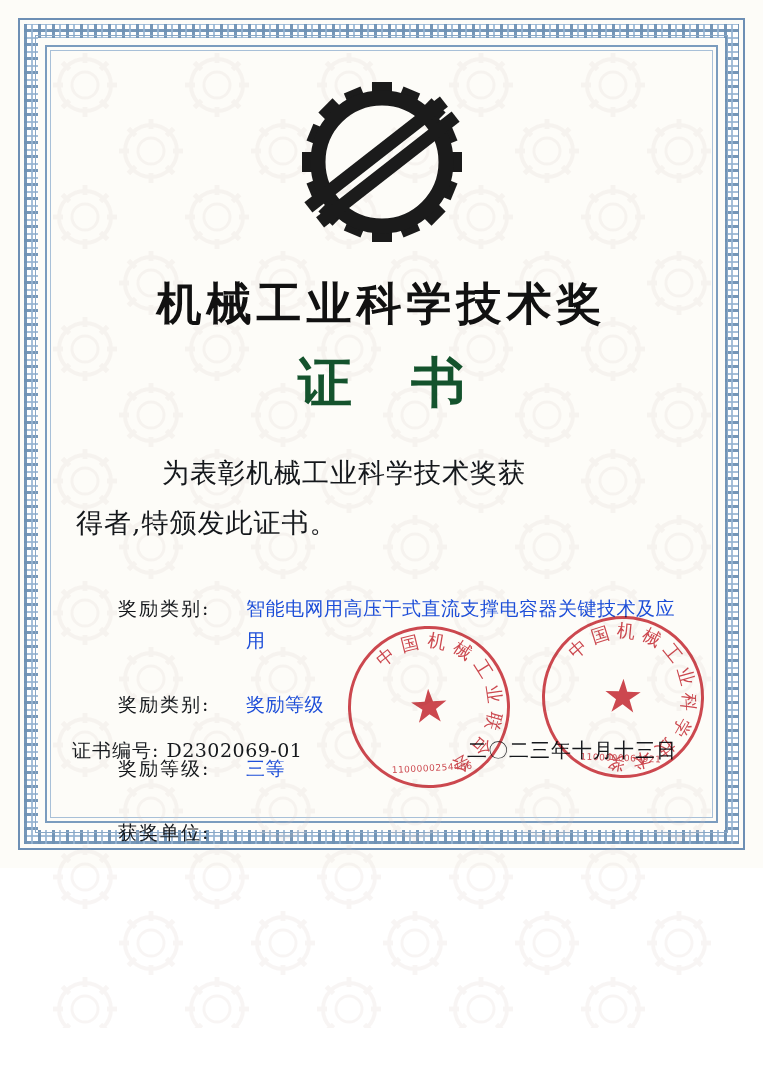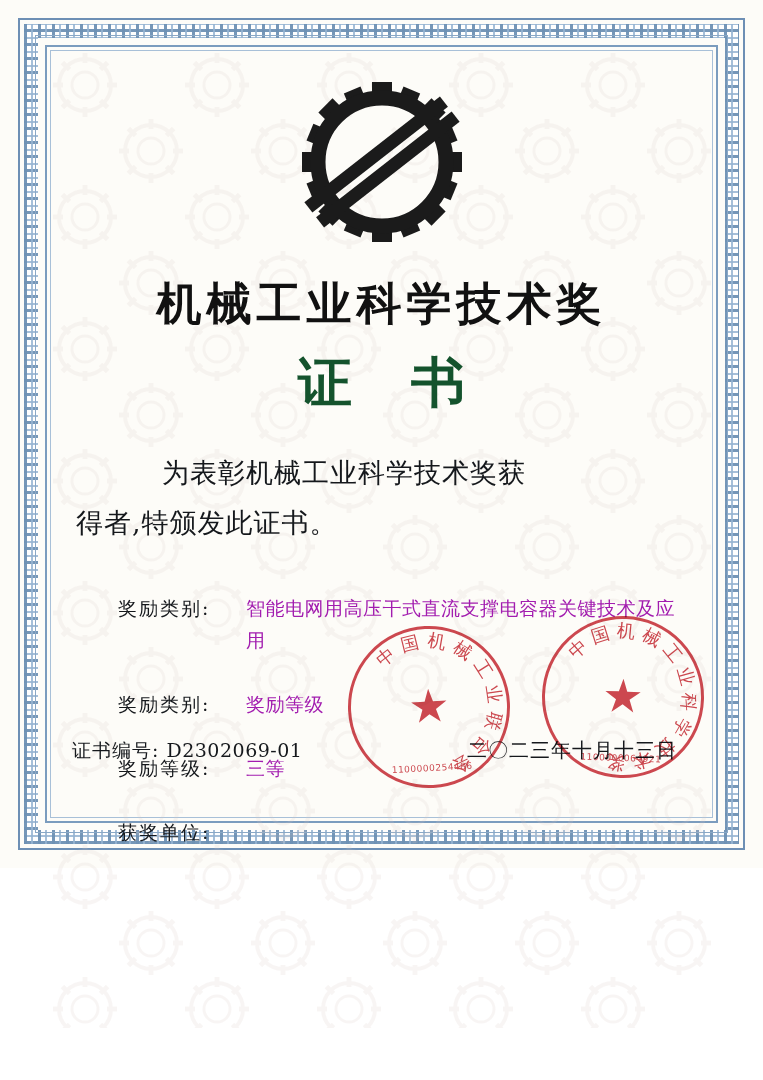--- a/index.html
+++ b/index.html
@@ -177,21 +177,21 @@
     flex: 0 0 128px;
     font-family: "DejaVu Serif", serif;
     font-size: 19px;
     color: #15181c;
     letter-spacing: 2px;
     line-height: 32px;
   }
   .field-value {
     font-family: "DejaVu Serif", serif;
     font-size: 19px;
-    color: #a21caf;
+    color: #1d4ed8;
     line-height: 32px;
     letter-spacing: 0.5px;
     max-width: 430px;
   }
 
   .footer {
     position: absolute;
     left: 20px;
     right: 16px;
     bottom: 52px;

